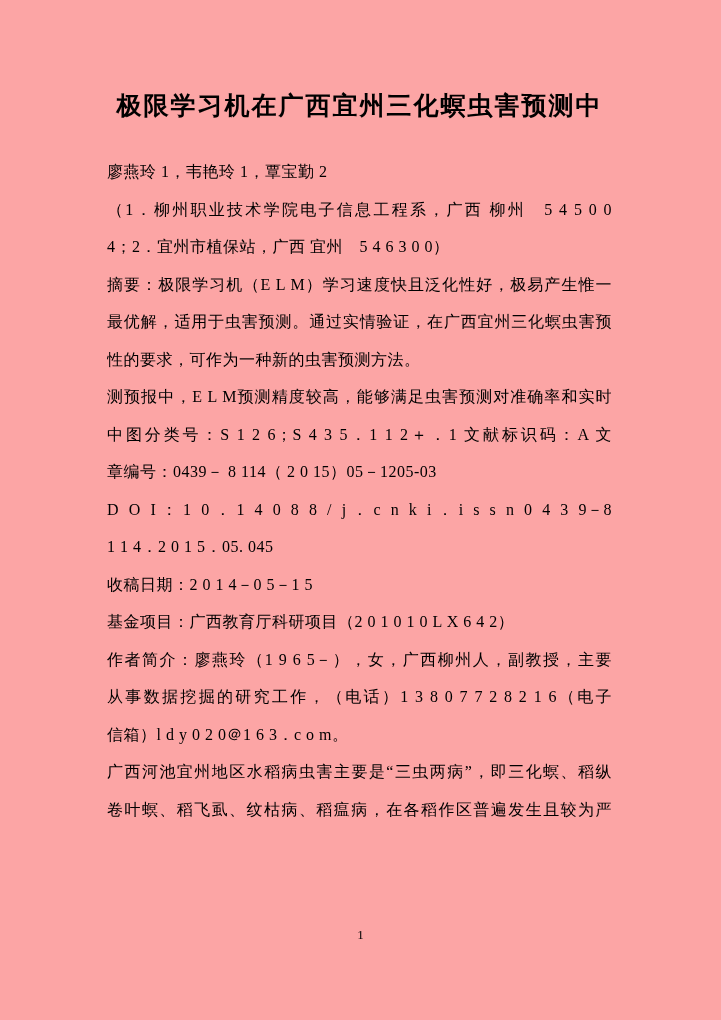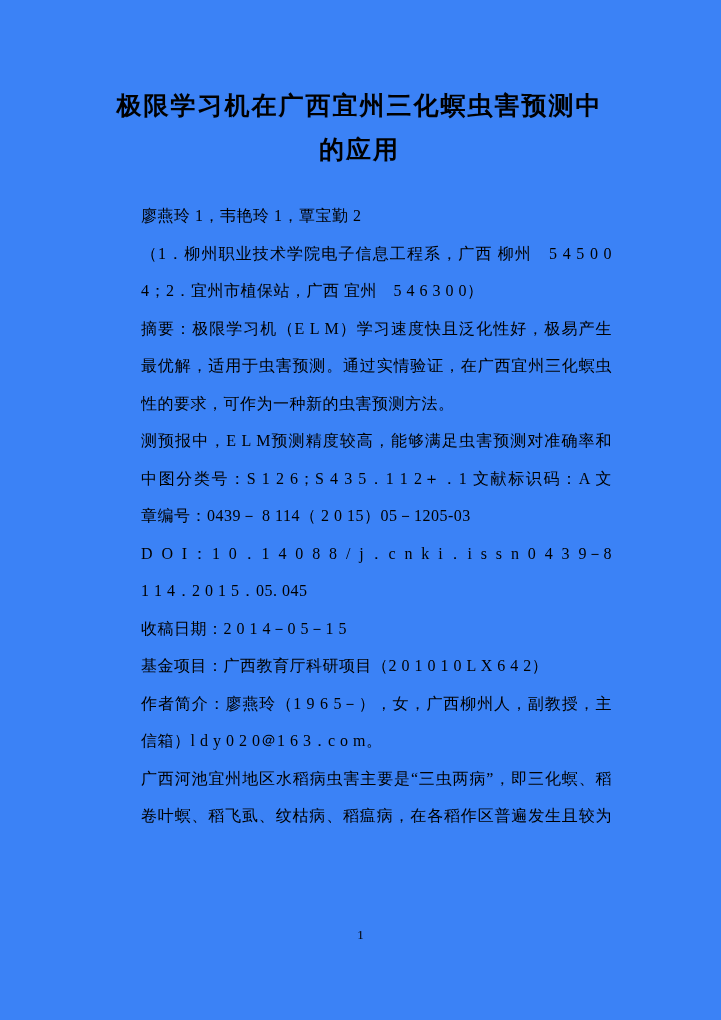--- a/index.html
+++ b/index.html
@@ -4,21 +4,21 @@
 <style>
   html, body {
     margin: 0;
     padding: 0;
     background: #ffffff;
   }
   .page {
     position: relative;
     width: 721px;
     height: 1020px;
-    background: #3b82f6;
+    background: #fca5a5;
     overflow: hidden;
     font-family: "Liberation Serif", "DejaVu Serif", serif;
     color: #000000;
   }
   .content {
     padding-top: 84px;
     margin-left: 107px;
     width: 505px;
   }
   .doc-title {
@@ -38,21 +38,20 @@
   .para {
     margin: 0;
   }
   .line {
     line-height: 37.5px;
     height: 37.5px;
     text-align: left;
     letter-spacing: 0.5px;
     white-space: pre-wrap;
     overflow: hidden;
-    margin-left: 34px;
   }
   .line.just {
     text-align: justify;
     text-align-last: justify;
     font-family: Liberation Serif, serif;
   }
   .footer {
     position: absolute;
     top: 926px;
     left: 0;
@@ -62,21 +61,20 @@
     line-height: 18px;
   }
 </style>
 </head>
 <body>
 
 <div class="page">
   <div class="content">
     <h1 class="doc-title" style="margin:0; font-size:25px;">
       <span class="title-line">极限学习机在广西宜州三化螟虫害预测中</span>
-      <span class="title-line">的应用</span>
     </h1>
     <div class="body-text">
         <div class="para">
           <div class="line">廖燕玲 1，韦艳玲 1，覃宝勤 2</div>
         </div>
         <div class="para">
           <div class="line just">（1．柳州职业技术学院电子信息工程系，广西 柳州　5 4 5 0 0</div>
           <div class="line">4；2．宜州市植保站，广西 宜州　5 4 6 3 0 0）</div>
         </div>
         <div class="para">
@@ -94,20 +92,21 @@
           <div class="line">1 1 4．2 0 1 5．05. 045</div>
         </div>
         <div class="para">
           <div class="line">收稿日期：2 0 1 4－0 5－1 5</div>
         </div>
         <div class="para">
           <div class="line">基金项目：广西教育厅科研项目（2 0 1 0 1 0 L X 6 4 2）</div>
         </div>
         <div class="para">
           <div class="line just">作者简介：廖燕玲（1 9 6 5－），女，广西柳州人，副教授，主要</div>
+          <div class="line just">从事数据挖掘的研究工作，（电话）1 3 8 0 7 7 2 8 2 1 6（电子</div>
           <div class="line">信箱）l d y 0 2 0＠1 6 3．c o m。</div>
         </div>
         <div class="para">
           <div class="line just">广西河池宜州地区水稻病虫害主要是“三虫两病”，即三化螟、稻纵</div>
           <div class="line just">卷叶螟、稻飞虱、纹枯病、稻瘟病，在各稻作区普遍发生且较为严重，</div>
         </div>
       </div>
   </div>
   <div class="footer">1</div>
 </div>

